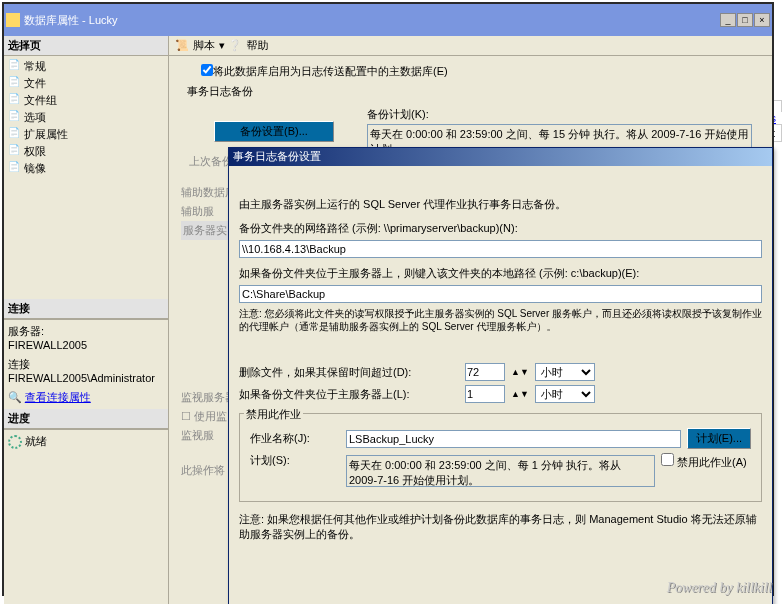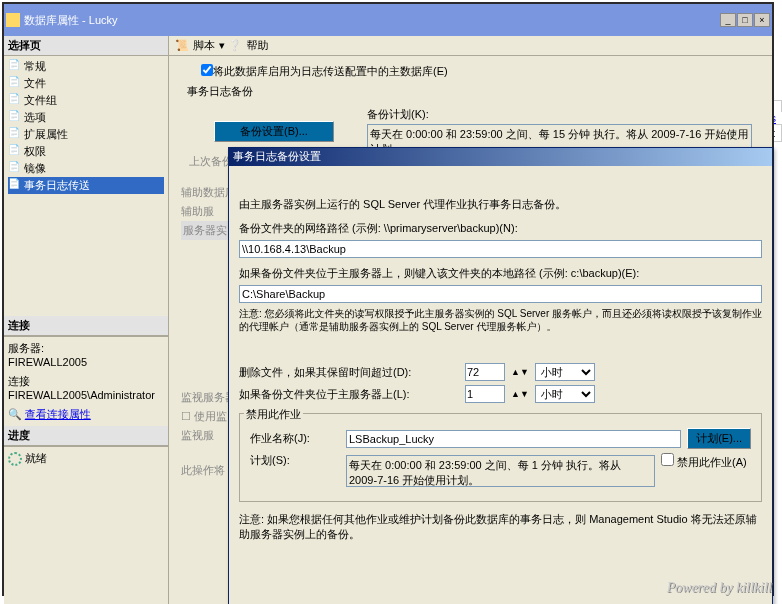--- a/index.html
+++ b/index.html
@@ -69,21 +69,20 @@
     <div class="sidebar">
       <div class="sh">选择页</div>
       <div class="tree" id="tree">
           <div>常规</div>
           <div>文件</div>
           <div>文件组</div>
           <div>选项</div>
           <div>扩展属性</div>
           <div>权限</div>
           <div>镜像</div>
-          <div class="sel">事务日志传送</div>
         </div>
       <div class="sh" style="margin-top:120px">连接</div>
       <div class="conn">
         <div class="lbl">服务器:</div>
         <div>FIREWALL2005</div>
         <div class="lbl" style="margin-top:6px">连接</div>
         <div>FIREWALL2005\Administrator</div>
         <div style="margin-top:6px">🔍 <a>查看连接属性</a></div>
       </div>
       <div class="sh">进度</div>

